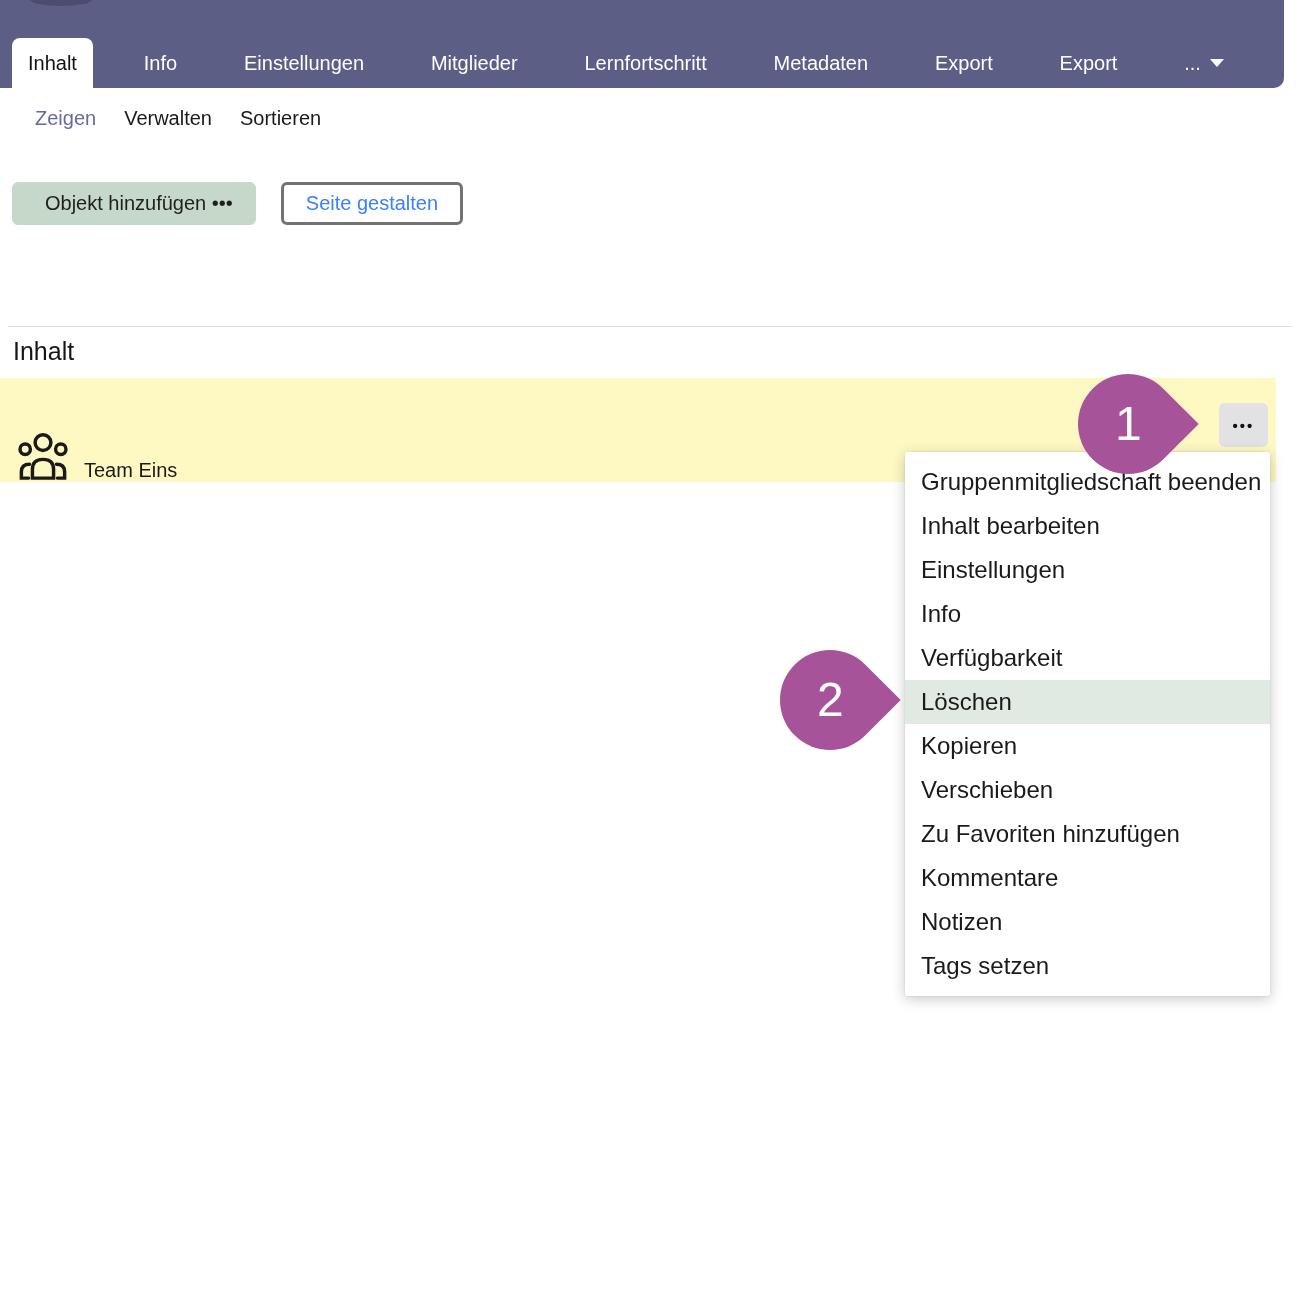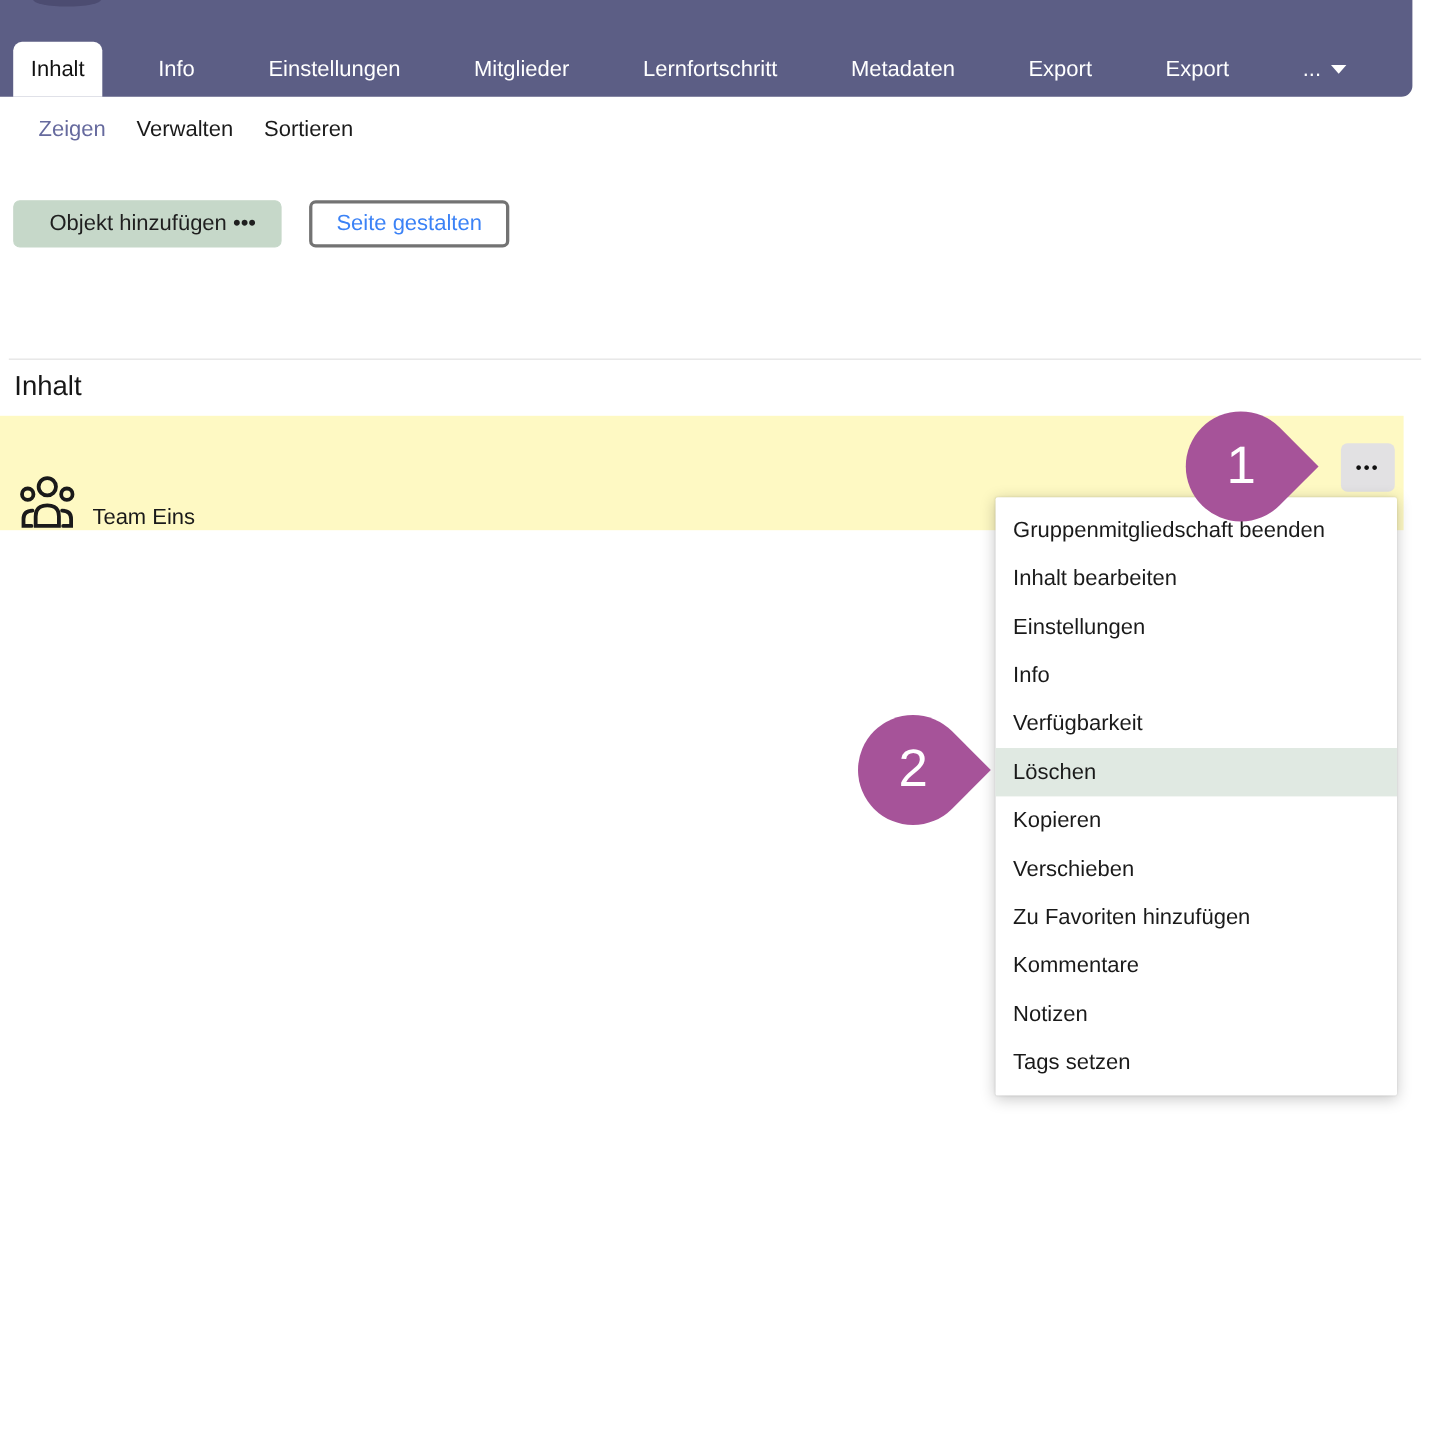--- a/index.html
+++ b/index.html
@@ -46,21 +46,21 @@
   .actions-btn { position:absolute; left:1219px; top:25px; width:49px; height:44px;
     background:#e2e1e3; border:none; border-radius:6px; display:flex;
     align-items:center; justify-content:center; cursor:pointer; }
   .actions-btn span { font-size:15px; letter-spacing:2px; color:#111; font-weight:bold; }
 
   
   .context-menu { position:absolute; left:905px; top:452px; width:365px;
     background:#ffffff; padding:8px 0; z-index:5;
     box-shadow:0 3px 14px rgba(0,0,0,0.22), 0 0 2px rgba(0,0,0,0.12);
     border-radius:2px; }
-  .menu-item { height:44px; line-height:44px; padding-left:16px; font-size:20px;
+  .menu-item { height:44px; line-height:44px; padding-left:16px; font-size:24px;
     color:#1a1a1a; white-space:nowrap; cursor:pointer; }
   .menu-item.highlighted { background:#e0e9e2; }
 
   
   .teardrop { position:absolute; width:100px; height:100px; background:#a65399;
     border-radius:50% 50% 0 50%; transform:rotate(-45deg); z-index:10;
     display:flex; align-items:center; justify-content:center; }
   .teardrop .num { transform:rotate(45deg); color:#ffffff; font-size:48px; line-height:1; }
   .teardrop-1 { left:1078px; top:374px; }
   .teardrop-2 { left:780px; top:650px; }

